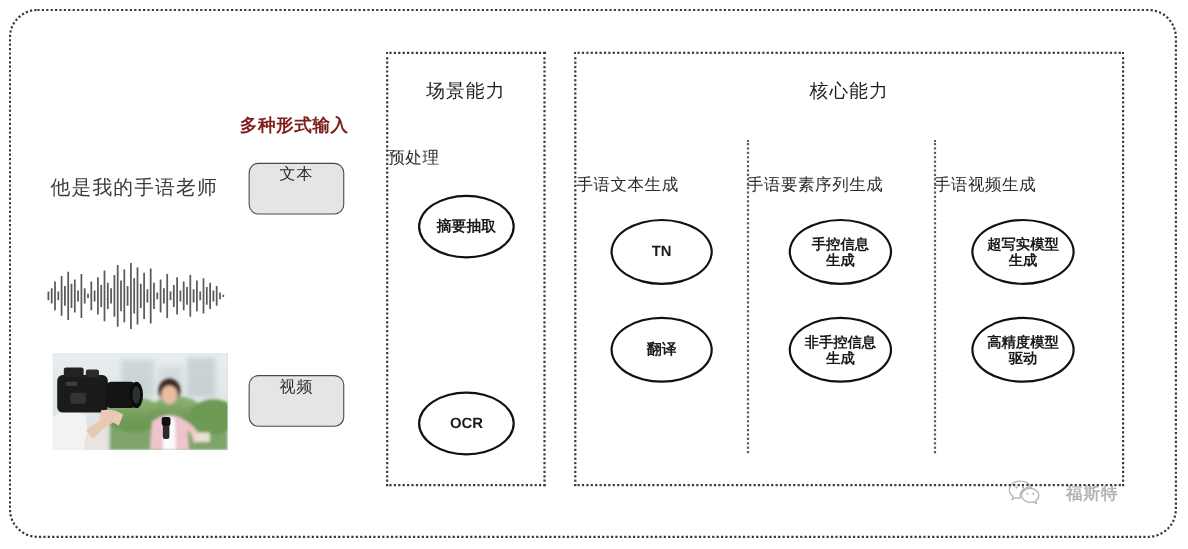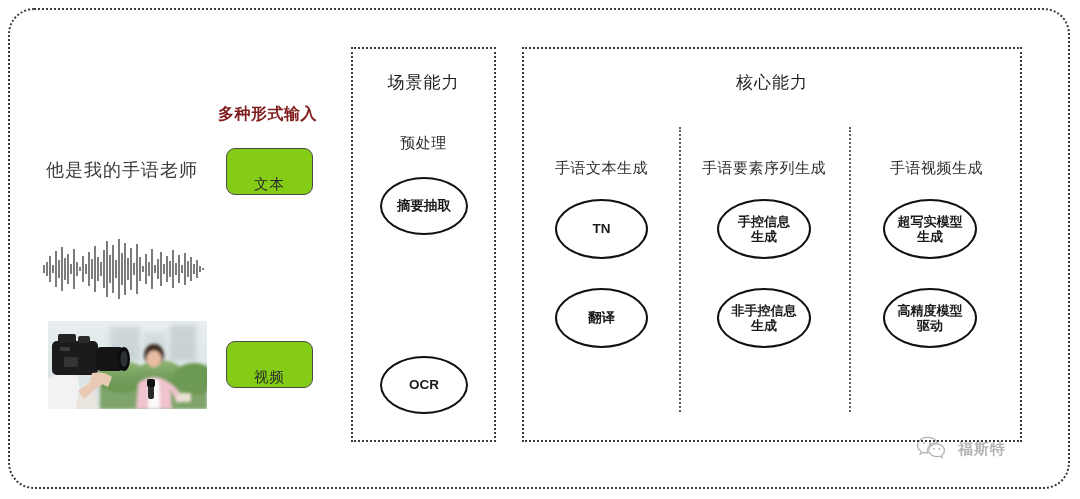--- a/index.html
+++ b/index.html
@@ -19,21 +19,21 @@
 
   
   .panel{
     position:absolute;border:2px dotted #3a3a3a;box-sizing:border-box;background:transparent;
   }
   .panel-title{
     position:absolute;left:0;right:0;text-align:center;
     font-weight:normal;font-size:17px;letter-spacing:1px;color:#1c1c1c;
   }
   .col-title{
-    position:absolute;text-align:center;font-size:15px;color:#2b2b2b;letter-spacing:.5px;
+    position:absolute;text-align:left;font-size:15px;color:#2b2b2b;letter-spacing:.5px;
   }
   .vdivider{
     position:absolute;width:0;border-left:2px dotted #5a5a5a;
   }
 
   
   .ellipse{
     position:absolute;border:2.5px solid #111;border-radius:50%;
     display:flex;align-items:center;justify-content:center;text-align:center;
     font-size:13.5px;line-height:1.18;color:#1a1a1a;box-sizing:border-box;
@@ -44,37 +44,37 @@
   .ellipse .lbl{display:block;padding:0 6px;white-space:pre-line;}
 
   
   .input-caption{
     position:absolute;font-size:16px;font-weight:600;color:#7f1d1d;letter-spacing:.5px;
   }
   .sample-text{
     position:absolute;font-size:18px;color:#3b3b3b;letter-spacing:1px;white-space:nowrap;
   }
   .pill{
-    position:absolute;border:1.6px solid #4a4a4a;border-radius:9px;background:#84cc16;
-    display:flex;align-items:flex-end;justify-content:center;
+    position:absolute;border:1.6px solid #4a4a4a;border-radius:9px;background:#e5e5e5;
+    display:flex;align-items:flex-start;justify-content:center;
     font-size:14.5px;color:#2a2a2a;box-sizing:border-box;letter-spacing:1px;font-family:Liberation Serif, serif;
   }
 
   
   .waveform{position:absolute;}
 
   
   .video-thumb{
     position:absolute;overflow:hidden;background:#cfd6d2;
   }
   .video-thumb svg{display:block;}
 
   
   .watermark{
-    position:absolute;display:flex;align-items:center;gap:12px;opacity:.45;
+    position:absolute;display:flex;align-items:center;gap:23px;opacity:.45;
   }
   .wm-text{
     font-size:15px;color:#5a5a5a;letter-spacing:1px;font-weight:600;
   }
 </style>
 </head>
 <body>
 
 <div id="stage">
 

